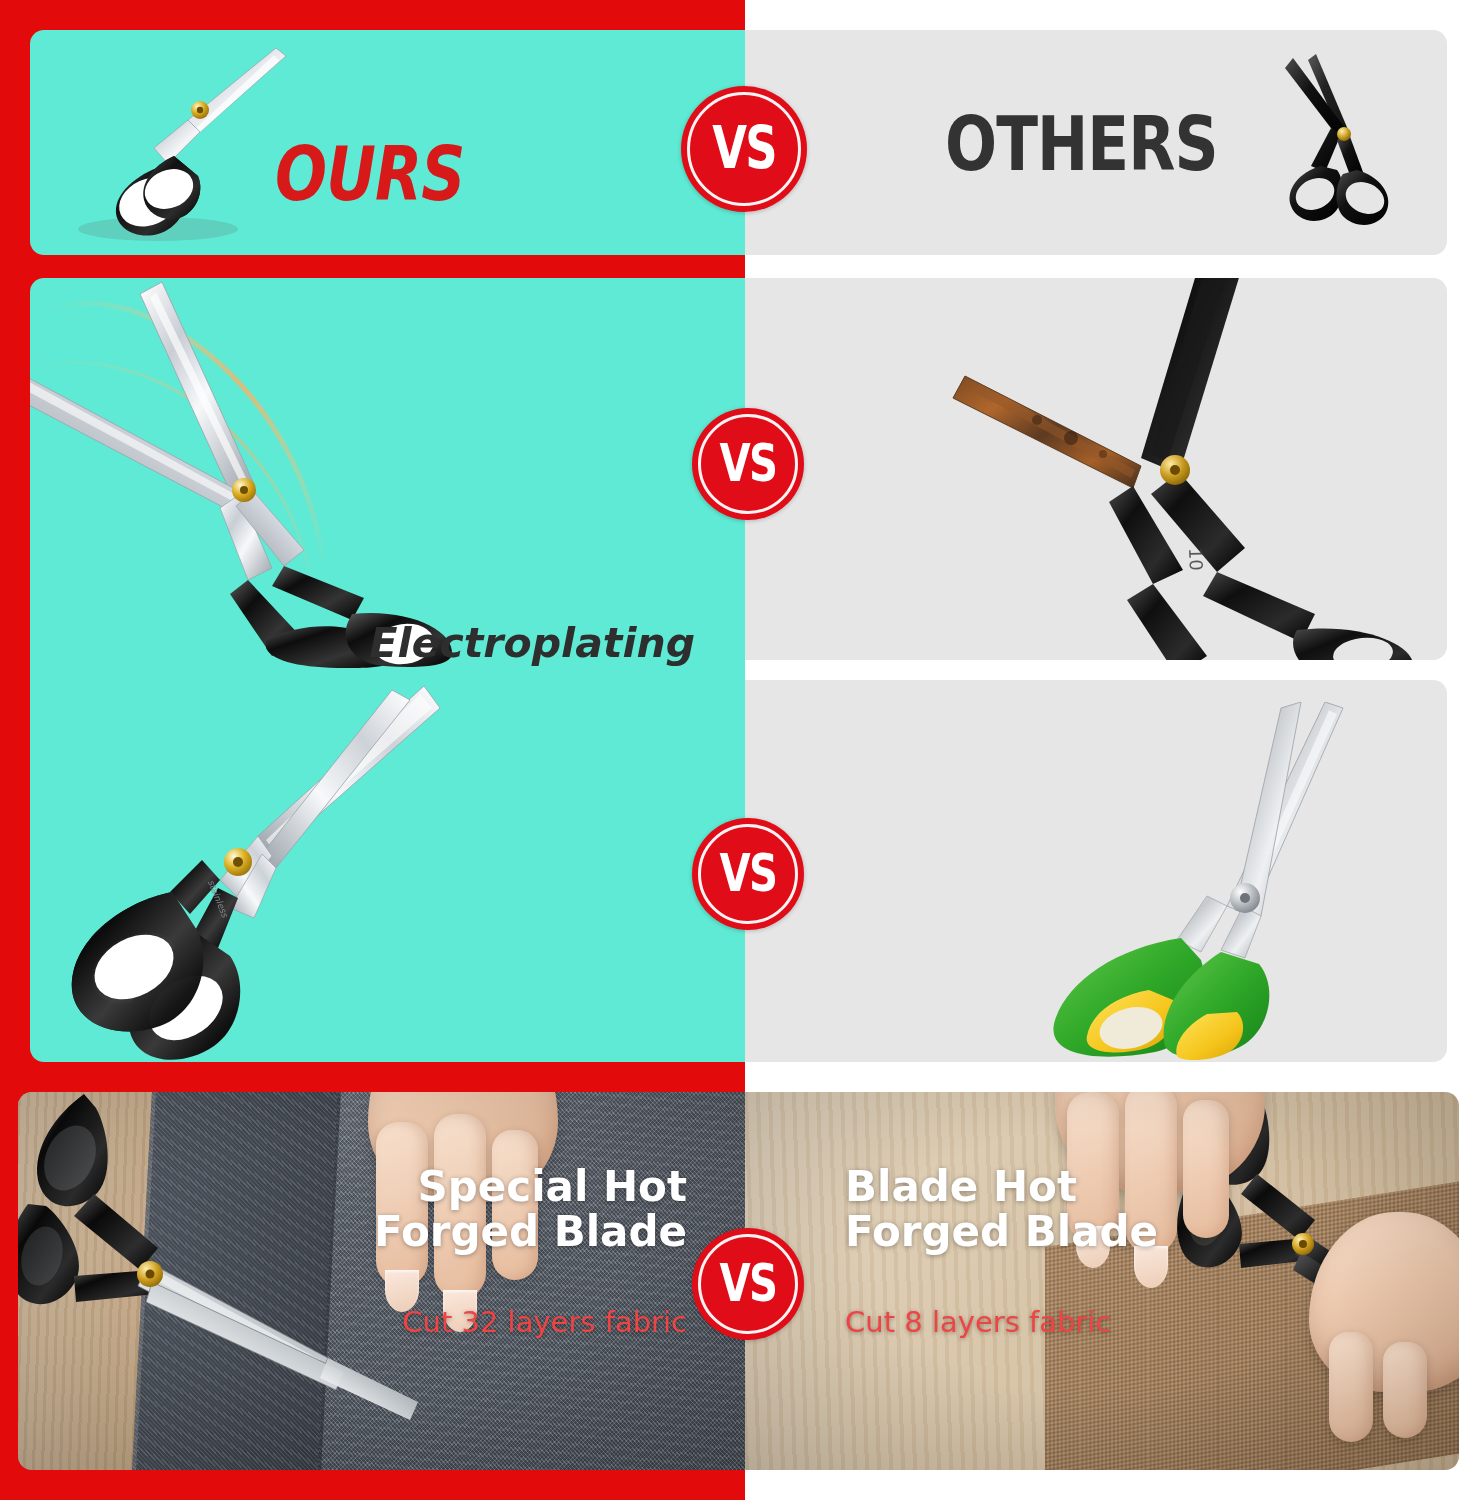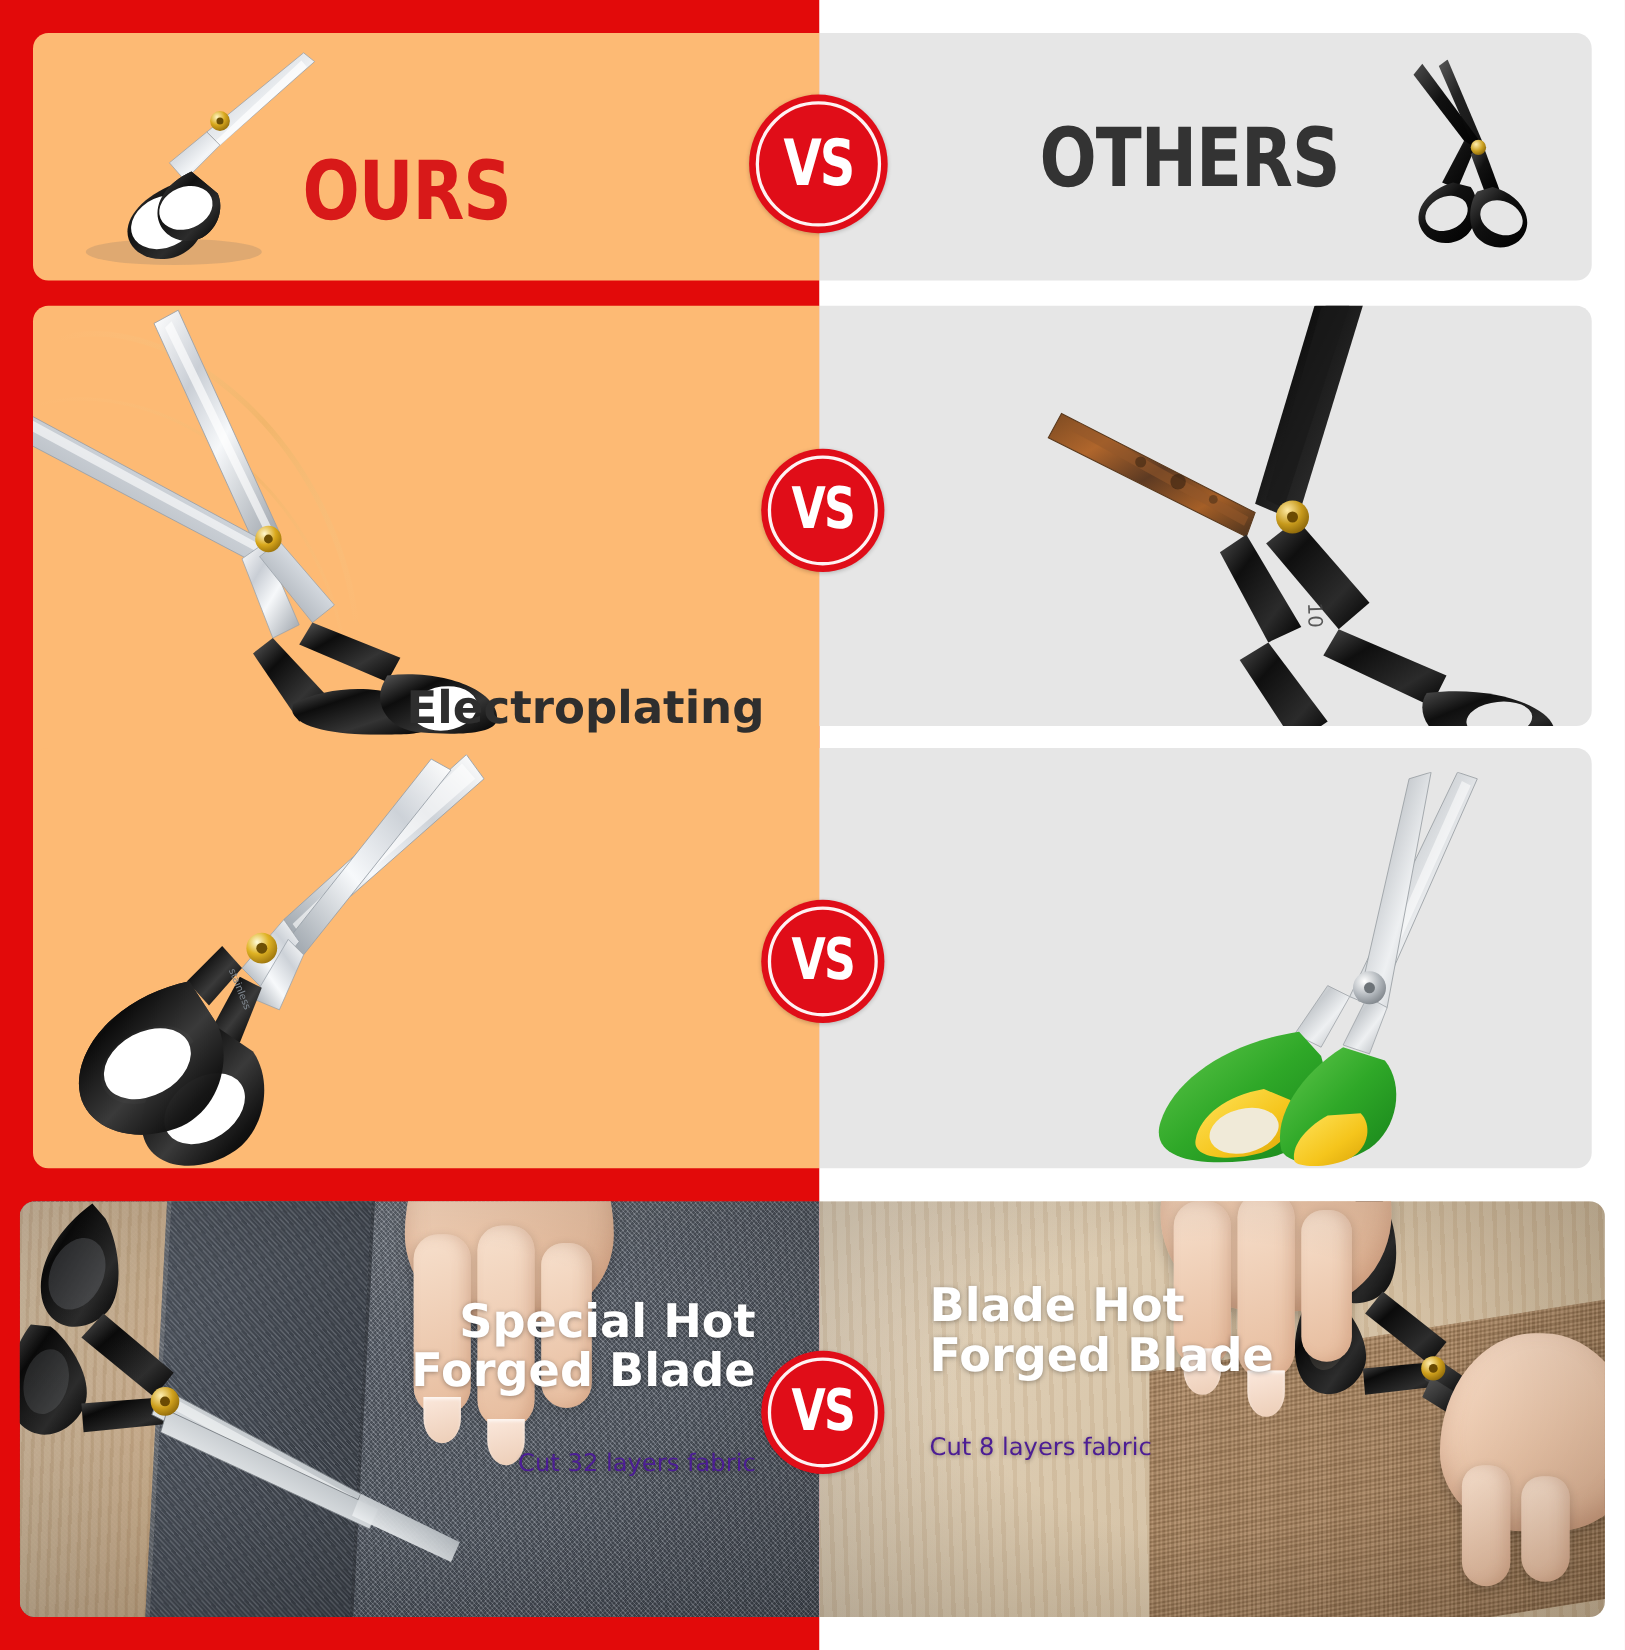--- a/index.html
+++ b/index.html
@@ -11,21 +11,21 @@
     position:relative; overflow:hidden;
   }
 
   
   #page { position:absolute; inset:0; background:#fff; }
   .bg-red  { position:absolute; left:0;   top:0; width:745px;  height:1500px; background:#e20a0a; }
   .bg-white{ position:absolute; left:745px;top:0; width:732px;  height:1500px; background:#ffffff; }
 
   
   .panel { position:absolute; overflow:hidden; }
-  .panel.left  { background:#fdba74; }
+  .panel.left  { background:#5eead4;font-style:italic; }
   .panel.right { background:#e6e6e6; }
 
   
   #hdr-left  { left:30px;  top:30px;  width:715px; height:225px;
                border-radius:14px 0 0 14px; }
   #hdr-right { left:745px; top:30px;  width:702px; height:225px;
                border-radius:0 14px 14px 0; }
 
   
   #r1-left  { left:30px;  top:278px; width:715px; height:438px; border-radius:14px 0 0 14px; }
@@ -84,24 +84,24 @@
   .feat.lt { text-align:left;  }
 
   #f1-left  { left:235px; top:344px; width:430px; }
 
   
   .feat.onphoto .head {
     color:#ffffff; font-size:42px; line-height:1.08;
     text-shadow:0 1px 5px rgba(0,0,0,.35);
   }
   .feat.onphoto .sub {
-    color:#4c1d95; font-size:22px; margin-top:46px;
+    color:#ef4444; font-size:29px; margin-top:46px;
     text-shadow:0 1px 4px rgba(0,0,0,.35);
   }
-  #f3-left  { left:255px; top:1164px; width:410px;margin-top:14px; }
+  #f3-left  { left:255px; top:1164px; width:410px; }
   #f3-right { left:845px; top:1164px; width:420px; }
 
   
   .art { position:absolute; pointer-events:none; }
   .art svg { display:block; }
 
   
   .photo-denim {
     position:absolute; inset:0;
     background:

